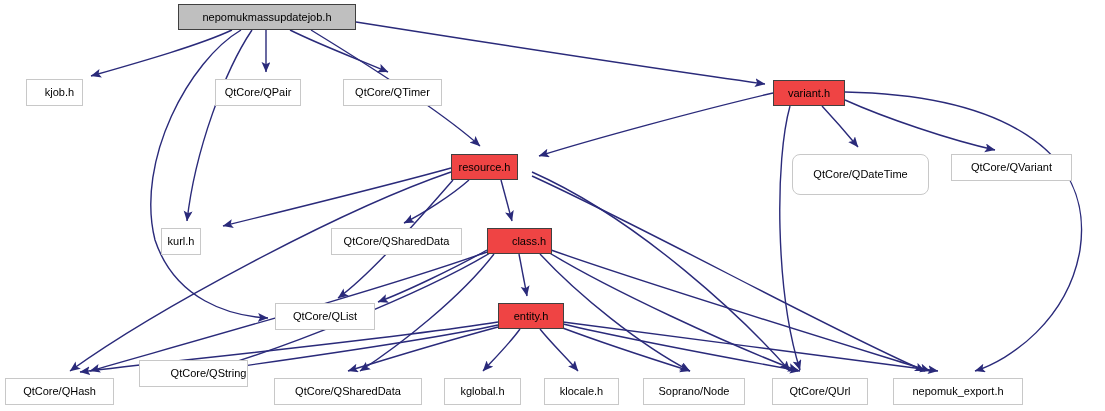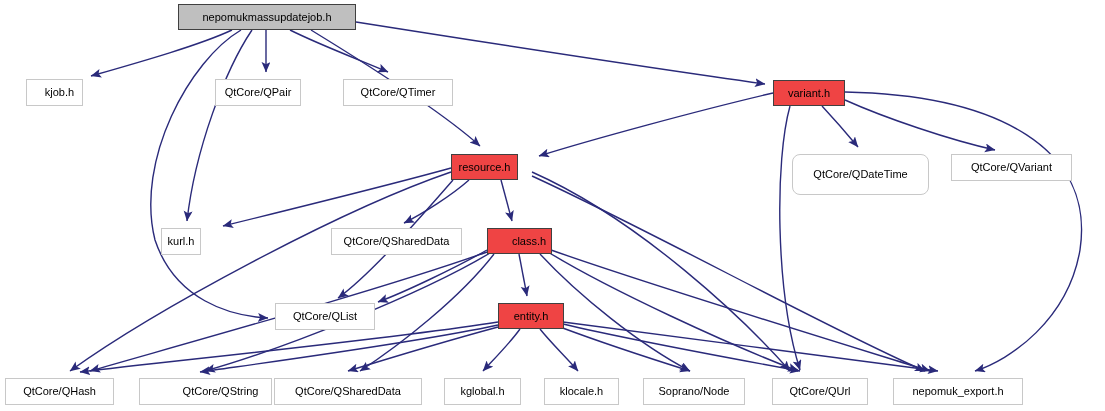--- a/index.html
+++ b/index.html
@@ -64,21 +64,21 @@
   <div id="node-layer">
       <div class="node root" style="left: 178px; top: 4px; width: 178px; height: 26px;">
         <span>nepomukmassupdatejob.h</span>
       </div>
       <div class="node plain" style="left: 26px; top: 79px; width: 57px; height: 27px; padding-left: 10px;">
         <span>kjob.h</span>
       </div>
       <div class="node plain" style="left: 215px; top: 79px; width: 86px; height: 27px;">
         <span>QtCore/QPair</span>
       </div>
-      <div class="node plain" style="left: 343px; top: 79px; width: 110px; height: 27px;">
+      <div class="node plain" style="left: 343px; top: 79px; width: 99px; height: 27px;">
         <span>QtCore/QTimer</span>
       </div>
       <div class="node bold" style="left: 773px; top: 80px; width: 72px; height: 26px;">
         <span>variant.h</span>
       </div>
       <div class="node bold" style="left: 451px; top: 154px; width: 67px; height: 26px;">
         <span>resource.h</span>
       </div>
       <div class="node plain" style="left: 792px; top: 154px; width: 137px; height: 41px; border-radius: 8px;">
         <span>QtCore/QDateTime</span>
@@ -97,21 +97,21 @@
       </div>
       <div class="node plain" style="left: 275px; top: 303px; width: 100px; height: 27px;">
         <span>QtCore/QList</span>
       </div>
       <div class="node bold" style="left: 498px; top: 303px; width: 66px; height: 26px;">
         <span>entity.h</span>
       </div>
       <div class="node plain" style="left: 5px; top: 378px; width: 109px; height: 27px;">
         <span>QtCore/QHash</span>
       </div>
-      <div class="node plain" style="left: 139px; top: 378px; width: 133px; height: 27px; padding-left: 30px;">
+      <div class="node plain" style="left: 139px; top: 360px; width: 109px; height: 27px; padding-left: 30px;">
         <span>QtCore/QString</span>
       </div>
       <div class="node plain" style="left: 274px; top: 378px; width: 148px; height: 27px;">
         <span>QtCore/QSharedData</span>
       </div>
       <div class="node plain" style="left: 444px; top: 378px; width: 77px; height: 27px;">
         <span>kglobal.h</span>
       </div>
       <div class="node plain" style="left: 544px; top: 378px; width: 75px; height: 27px;">
         <span>klocale.h</span>

